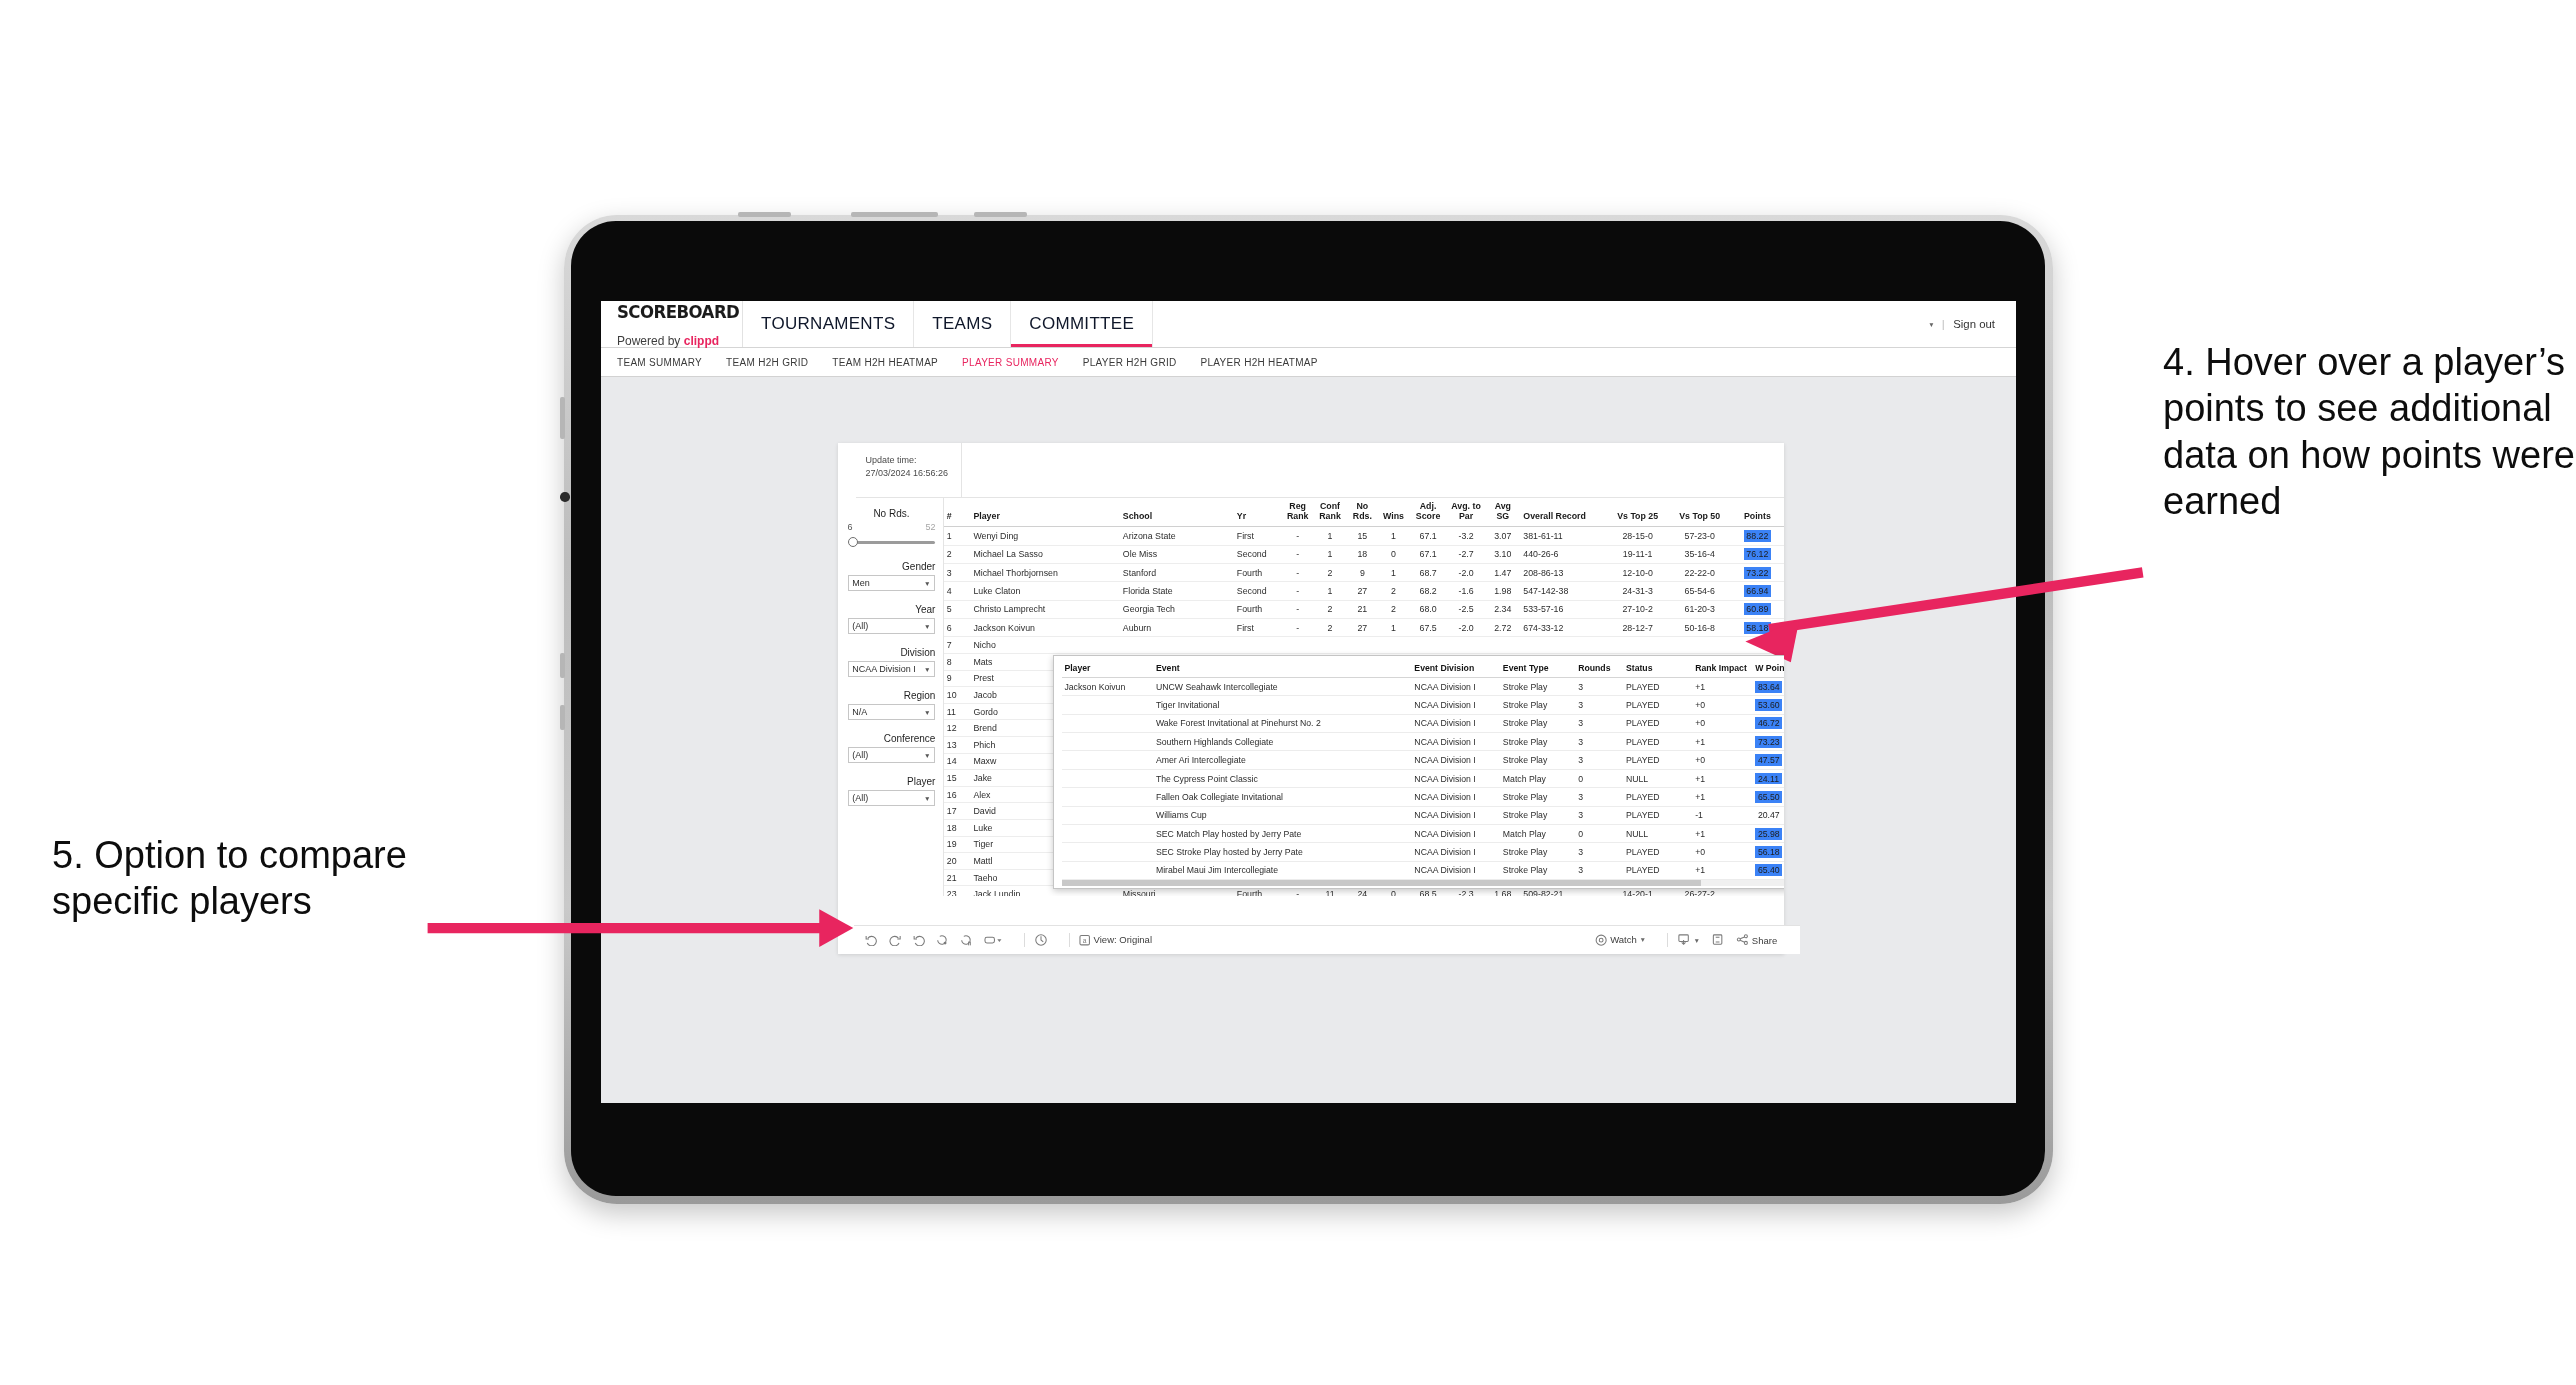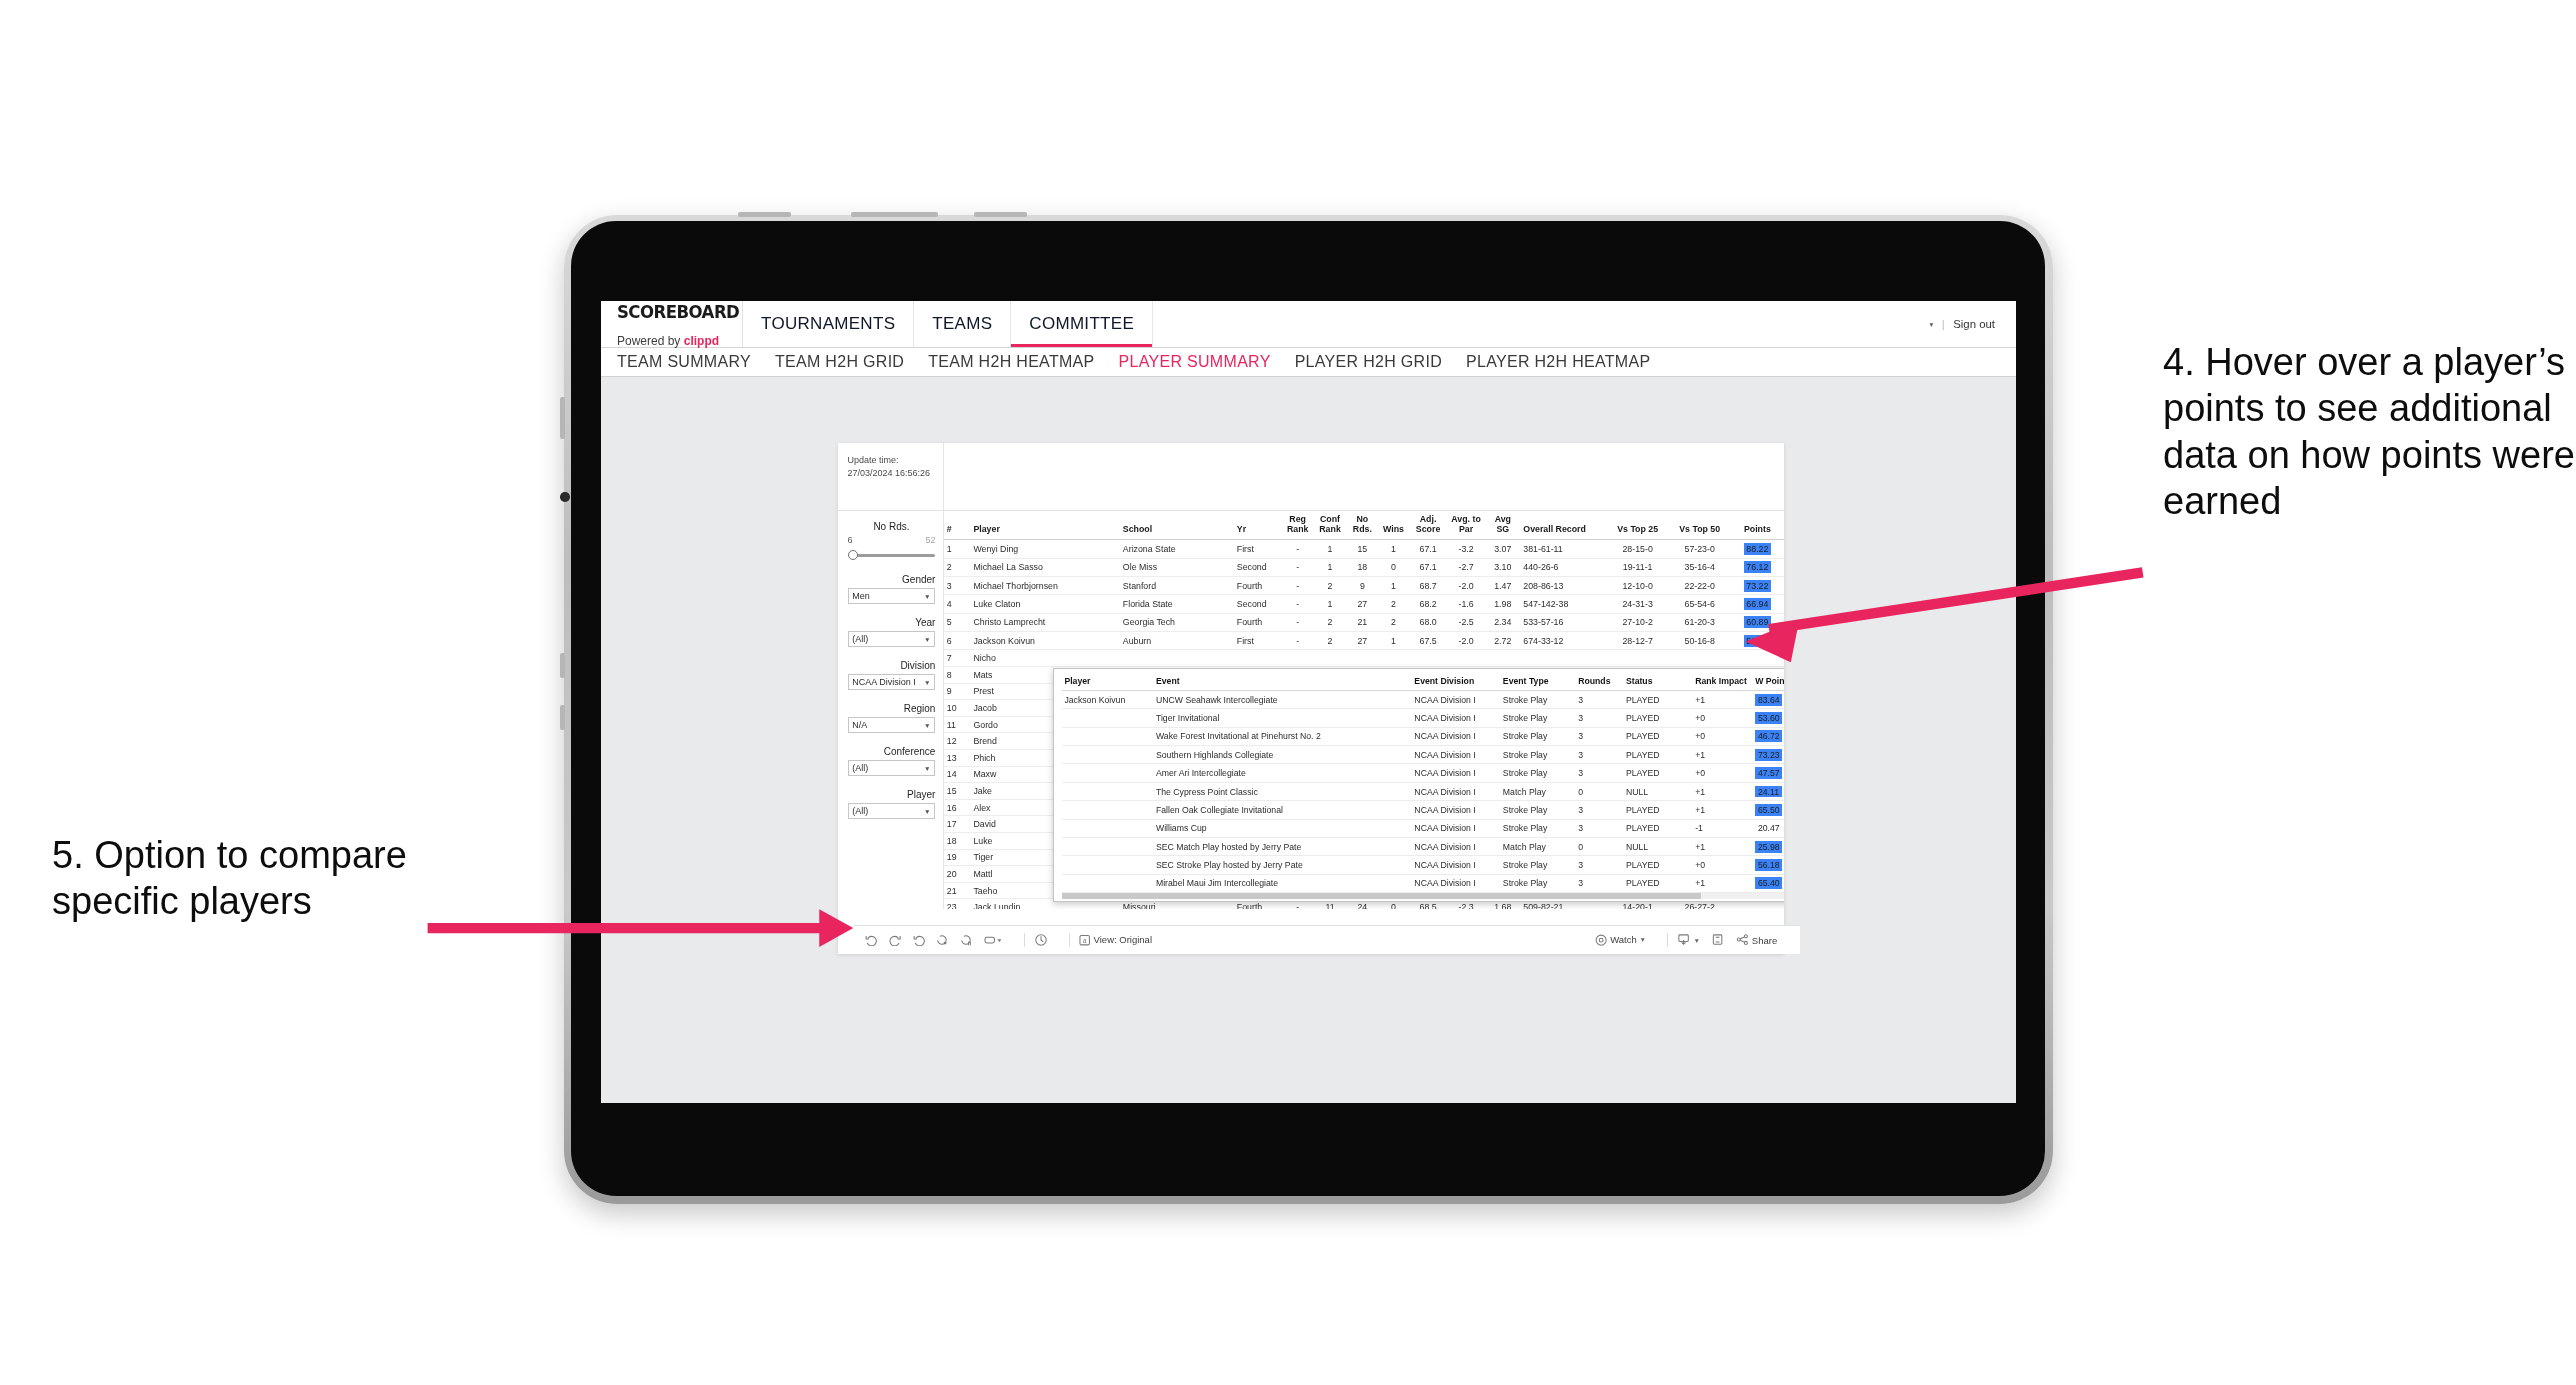--- a/index.html
+++ b/index.html
@@ -62,29 +62,29 @@
                  font-size:11.4px; color:#333; }
   .hdr-sep{ color:#bdbdbd; }
   .hdr-caret{ font-size:7.6px; color:#666; }
 
   
   .sub-nav{
     position:absolute; left:0; top:47px; width:1415px; height:29px; background:#fff;
     display:flex; align-items:center; padding-left:16px; gap:24px;
     border-bottom:0.9px solid #d2d2d2;
   }
-  .sub-nav a{ font-size:16px; color:#3a3a3a; letter-spacing:0.3px; text-decoration:none; }
+  .sub-nav a{ font-size:10px; color:#3a3a3a; letter-spacing:0.3px; text-decoration:none; }
   .sub-nav a.active{ color:#e8255f; }
 
   
   .viz{
     position:absolute; left:237px; top:142px; width:946px; height:511px;
     background:#ffffff; box-shadow:0 0.9px 3.8px rgba(0,0,0,.12);
   }
-  .viz-top{ display:flex; height:68px; border-bottom:0.9px solid #e4e4e4; }
+  .viz-top{ display:flex; height:55px; border-bottom:0.9px solid #e4e4e4;margin-left:18px; }
   .viz-update{
     width:106px; padding:11.4px 0 0 9.5px; font-size:9px; line-height:1.45; color:#4a4a4a;
     border-right:0.9px solid #e4e4e4;
   }
   .viz-titlewrap{ flex:1; padding:10.4px 0 0 11.4px; }
   .viz-title{ font-size:15.6px; font-weight:bold; color:#1c1c1c; }
   .viz-filters{ display:flex; margin-top:11.4px; font-size:10.4px; color:#3b3b3b; }
   .viz-filters .f{ }
   .viz-filters .f b{ font-weight:bold; color:#111; }
   .f1{ width:114px; } .f2{ width:156px; } .f3{ width:154px; }

